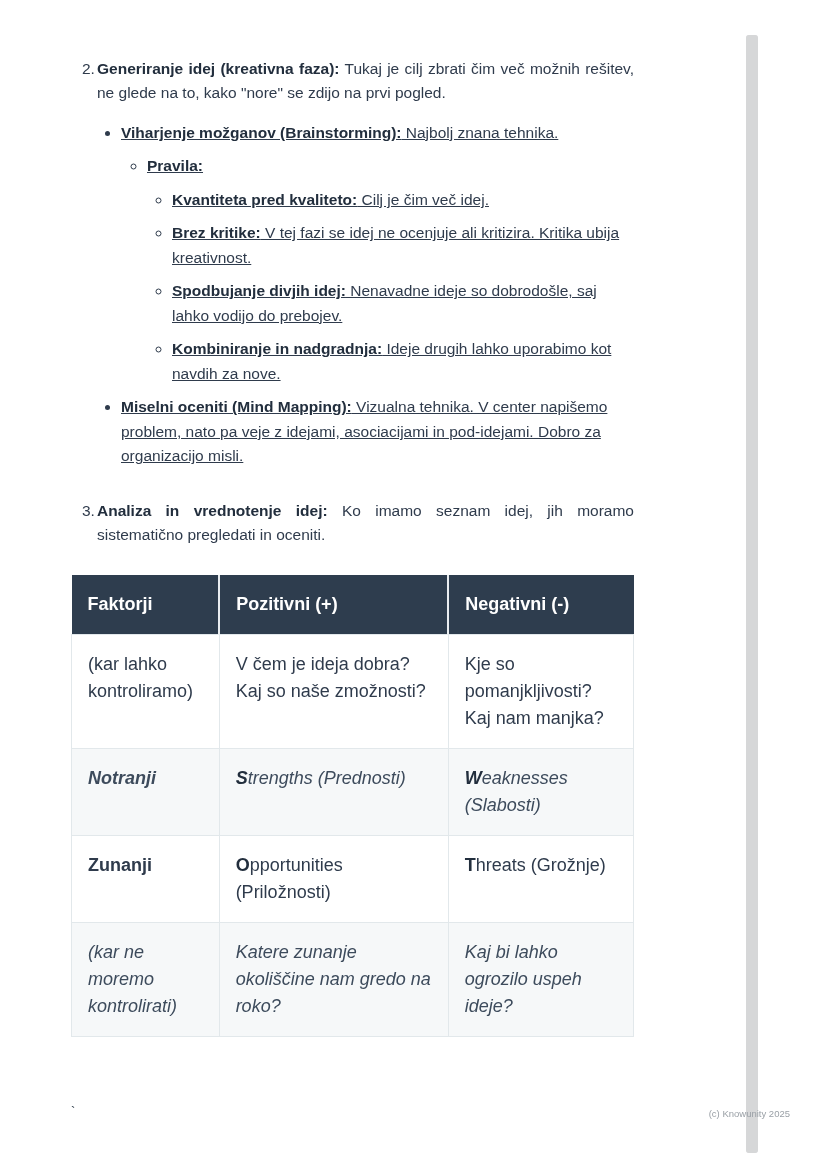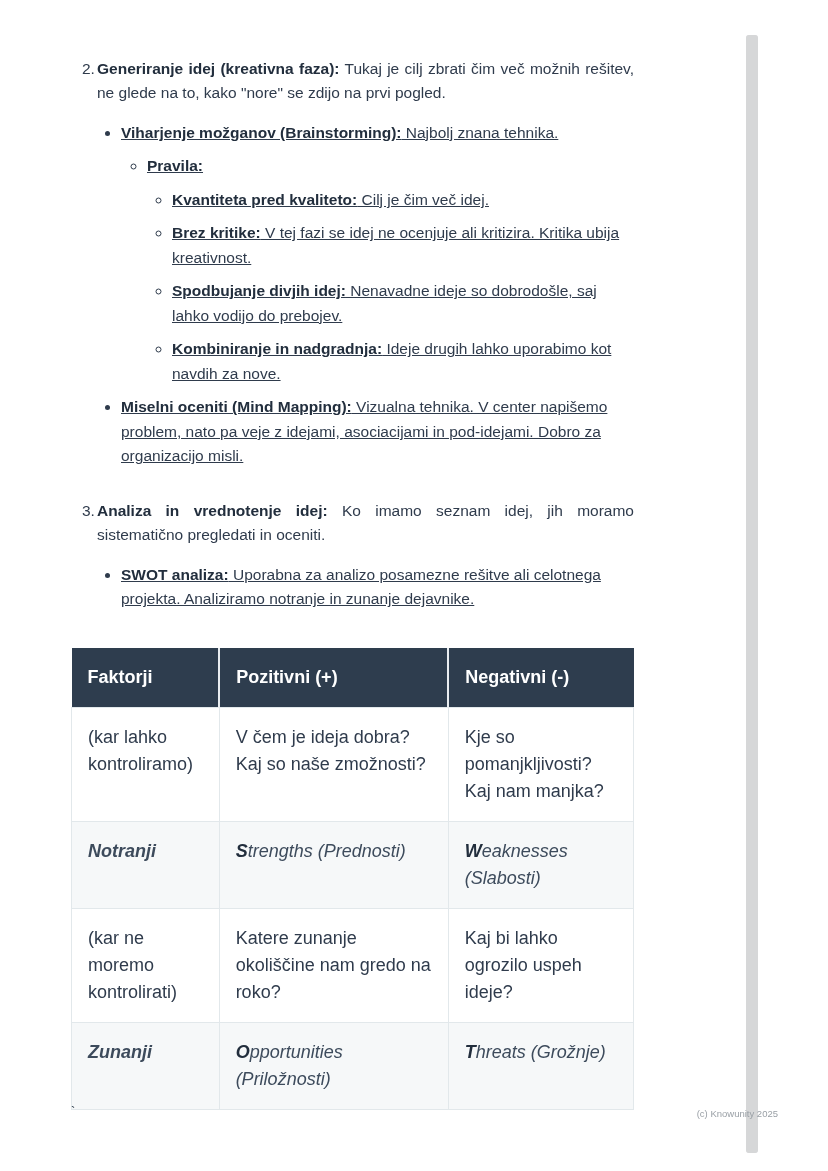--- a/index.html
+++ b/index.html
@@ -64,21 +64,21 @@
   }
   .swot tbody tr:nth-child(even) td {
     background: #f6f8f9;
     font-style: italic;
     color: #3d4b5c;
   }
   .swot td.label { font-weight: 700; }
 
   .footer {
     position: absolute;
-    right: 50px; bottom: 52px;
+    right: 38px; bottom: 52px;
     font-size: 9.5px;
     color: #9aa0a6;
     z-index: 3;
   }
   .stray {
     position: absolute;
     left: 71px; bottom: 52px;
     font-size: 13px;
     color: #33404f;
   }
@@ -135,25 +135,20 @@
             <p class="para"><strong>Miselni oceniti (Mind Mapping):</strong><span> Vizualna tehnika. V center napišemo problem, nato pa veje z idejami, asociacijami in pod-idejami. Dobro za organizacijo misli.</span></p>
           </li>
         </ul>
       </div>
     </div>
 
     <div class="num-item">
       <span class="num">3.</span>
       <div class="num-body">
         <p class="para justify"><strong>Analiza in vrednotenje idej:</strong><span> Ko imamo seznam idej, jih moramo sistematično pregledati in oceniti.</span></p>
-        <ul>
-          <li>
-            <p class="para"><strong>SWOT analiza:</strong><span> Uporabna za analizo posamezne rešitve ali celotnega projekta. Analiziramo notranje in zunanje dejavnike.</span></p>
-          </li>
-        </ul>
       </div>
     </div>
 
     <table class="swot">
       <thead>
         <tr>
           <th>Faktorji</th>
           <th>Pozitivni (+)</th>
           <th>Negativni (-)</th>
         </tr>
@@ -163,28 +158,28 @@
           <td>(kar lahko kontroliramo)</td>
           <td>V čem je ideja dobra? Kaj so naše zmožnosti?</td>
           <td>Kje so pomanjkljivosti? Kaj nam manjka?</td>
         </tr>
         <tr>
           <td class="label">Notranji</td>
           <td><strong>S</strong><span>trengths (Prednosti)</span></td>
           <td><strong>W</strong><span>eaknesses (Slabosti)</span></td>
         </tr>
         <tr>
+          <td class="label">Zunanji</td>
+          <td><strong>O</strong><span>pportunities (Priložnosti)</span></td>
+          <td><strong>T</strong><span>hreats (Grožnje)</span></td>
+        </tr>
+        <tr>
           <td>(kar ne moremo kontrolirati)</td>
           <td>Katere zunanje okoliščine nam gredo na roko?</td>
           <td>Kaj bi lahko ogrozilo uspeh ideje?</td>
-        </tr>
-        <tr>
-          <td class="label">Zunanji</td>
-          <td><strong>O</strong><span>pportunities (Priložnosti)</span></td>
-          <td><strong>T</strong><span>hreats (Grožnje)</span></td>
         </tr>
       </tbody>
     </table>
 
   </div>
 
   <span class="stray">`</span>
   <span class="footer">(c) Knowunity 2025</span>
 
   <div class="scrollbar">

